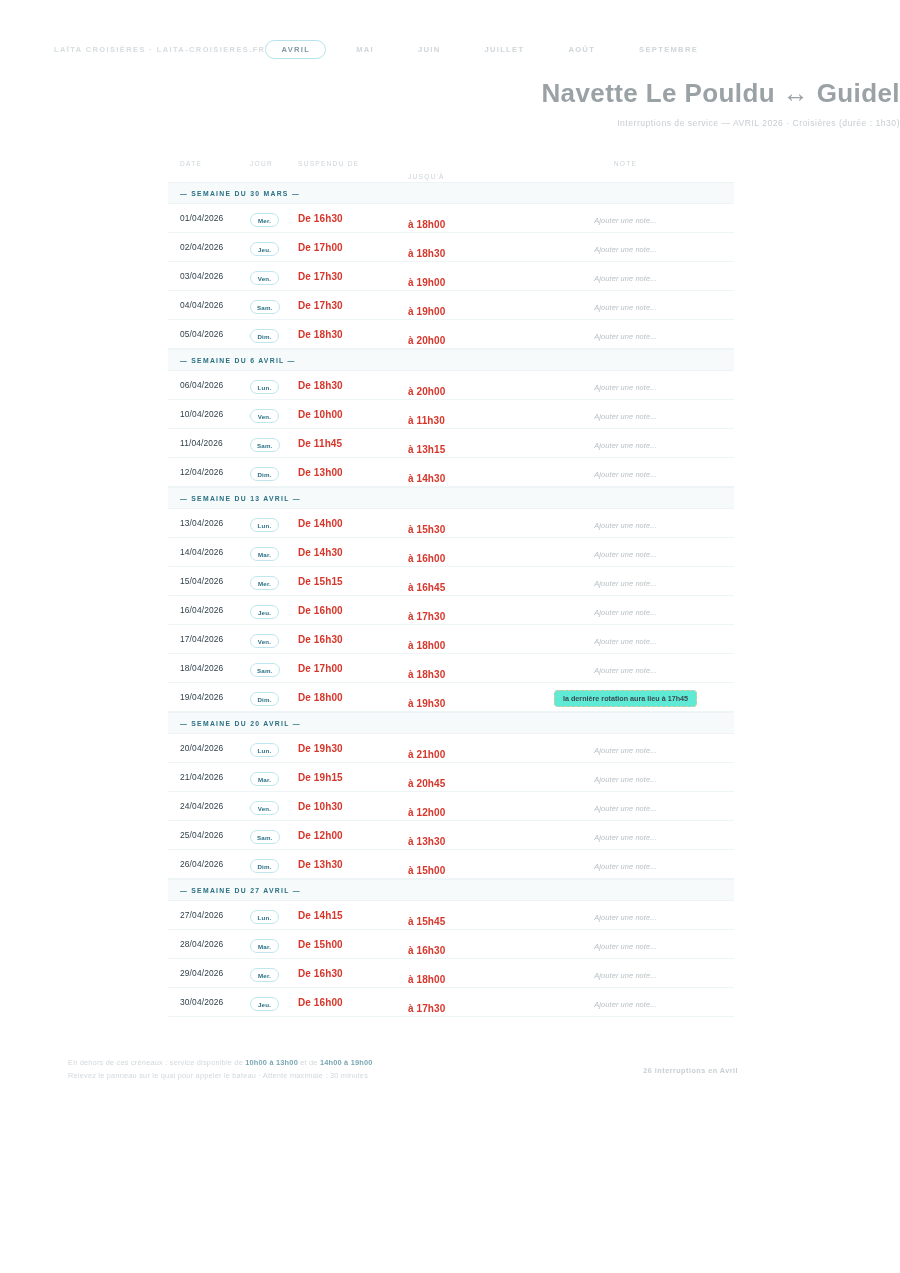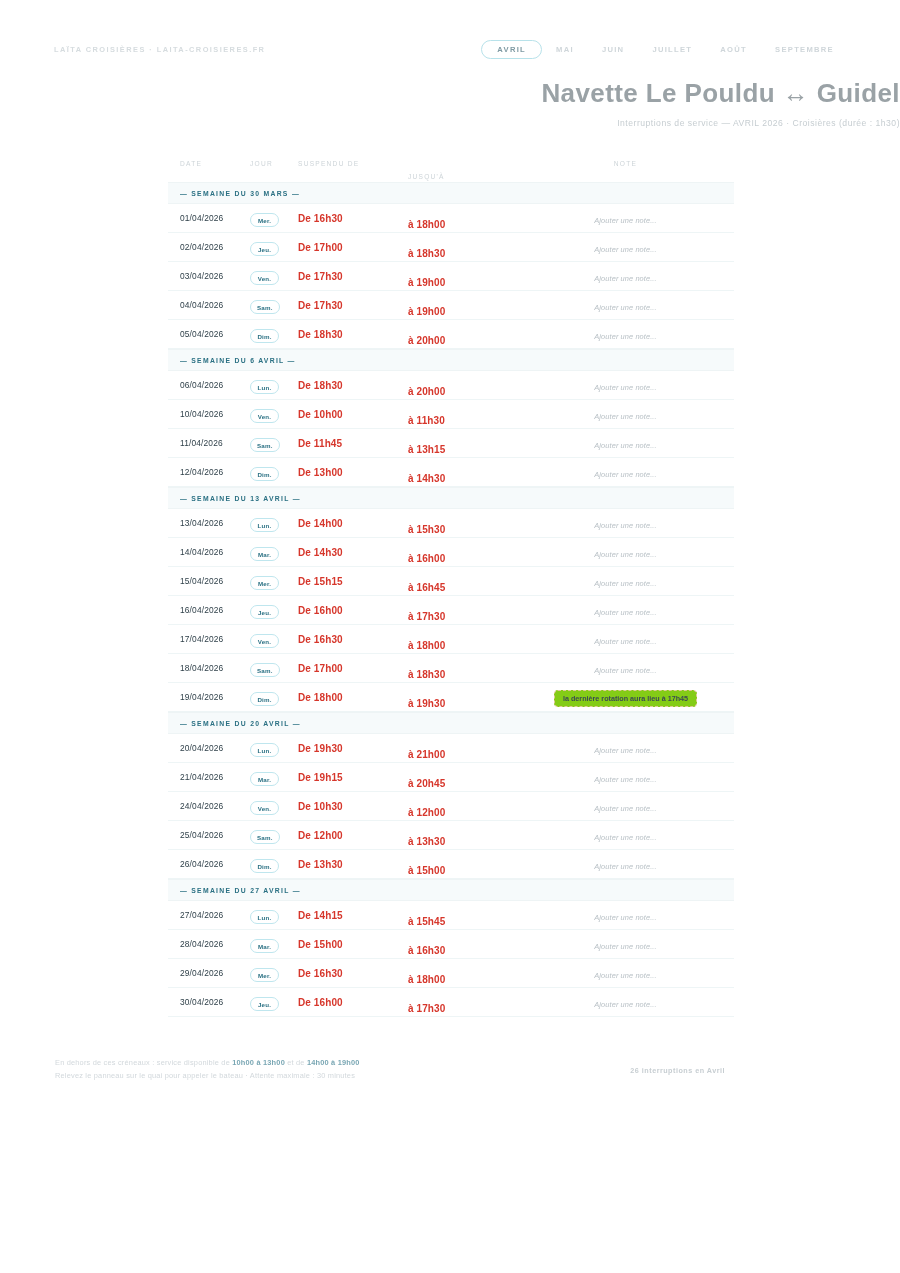--- a/index.html
+++ b/index.html
@@ -20,35 +20,35 @@
 
   
   .topbar {
     position: absolute;
     top: 38px;
     left: 0;
     width: 900px;
     height: 22px;
     display: flex;
     align-items: center;
-    justify-content: space-between;
+    justify-content: flex-start;
     padding: 0 52px 0 54px;
   }
   .brand {
     font-size: 7.4px;
     letter-spacing: 1.45px;
     color: #d6dcdf;
     font-weight: 600;
     text-transform: uppercase;
     white-space: nowrap;
   }
   .monthnav {
     display: flex;
     align-items: center;
-    gap: 0px;
+    gap: 16px;
   }
   .monthnav .month {
     font-size: 7.6px;
     letter-spacing: 1.3px;
     font-weight: 700;
     text-transform: uppercase;
     color: #cfd6da;
     padding: 4px 14px;
     white-space: nowrap;
   }
@@ -169,28 +169,28 @@
     letter-spacing: 0.1px;
   }
   .note-pill {
     display: inline-block;
     font-size: 7.2px;
     font-weight: 600;
     color: #3b4a52;
     border: 1px dashed #e2c89b;
     border-radius: 4px;
     padding: 3px 8px;
-    background: #84cc16;
+    background: #5eead4;
     white-space: nowrap;
   }
 
   
   .footer {
     position: absolute;
-    left: 1px;
+    left: 14px;
     top: 1056px;
     width: 776px;
     padding: 0 52px 0 54px;
     display: flex;
     align-items: flex-start;
     justify-content: space-between;
   }
   .footer-left {
     font-size: 7.4px;
     line-height: 13px;

